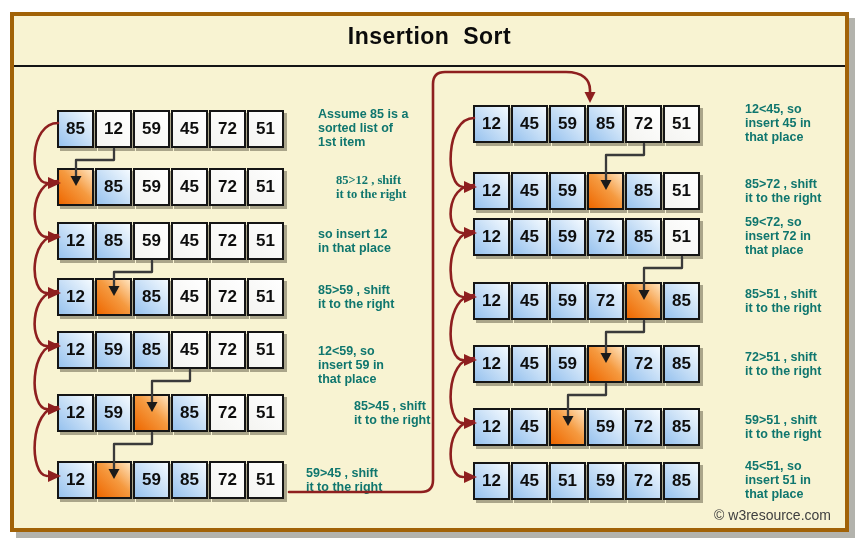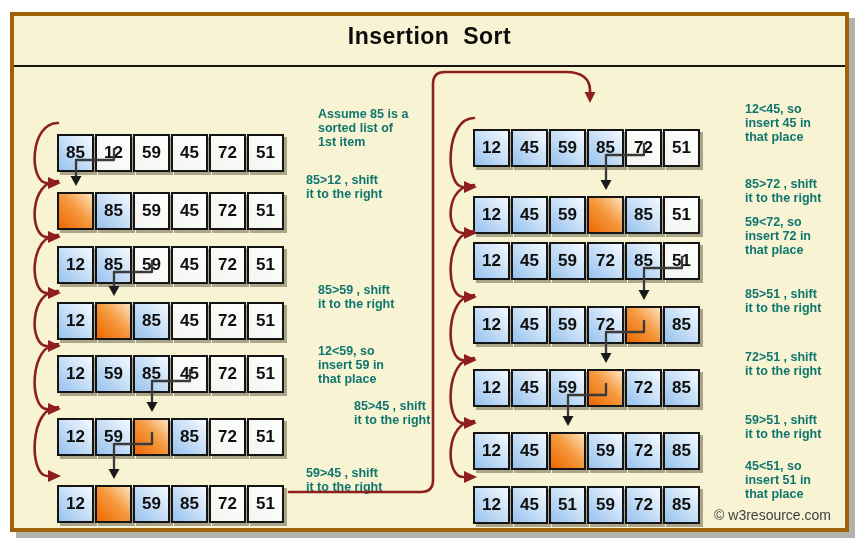--- a/index.html
+++ b/index.html
@@ -4,21 +4,21 @@
 <style>
   html,body{margin:0;padding:0;background:#ffffff;}
   .canvas{position:relative;width:862px;height:543px;background:#ffffff;overflow:hidden;
           font-family:"Liberation Sans",sans-serif;}
   .panel{position:absolute;left:10px;top:12px;width:831px;height:512px;background:#f8f3d2;
          border:4px solid #a16207;box-shadow:6px 6px 0 #b3b3ad;}
   .title{position:absolute;top:7px;left:0;right:0;text-align:center;font-size:23px;
          font-weight:bold;color:#0b0b0b;white-space:pre;letter-spacing:.5px;}
   .rule{position:absolute;top:49px;left:0;width:100%;height:2px;background:#141414;}
   #rows-layer{position:absolute;left:0;top:0;width:862px;height:543px;z-index:2;}
-  .row{position:absolute;display:flex;filter:drop-shadow(3px 3px 0 rgba(106,100,78,.55));margin-top:24px;}
+  .row{position:absolute;display:flex;filter:drop-shadow(3px 3px 0 rgba(106,100,78,.55));}
   .cellbox{width:37px;height:38px;margin-right:1px;box-sizing:border-box;border:2px solid #151515;
            display:flex;align-items:center;justify-content:center;
            font-weight:bold;font-size:17px;color:#0e0e0e;}
   .cell-sorted{background:linear-gradient(225deg,#f4faff 0%,#cbe1f7 45%,#97c2ee 100%);}
   .cell-unsorted{background:linear-gradient(225deg,#ffffff 0%,#f4f4f1 100%);}
   .cell-gap{background:linear-gradient(225deg,#ffe3bd 0%,#f59a40 45%,#ee6700 100%);}
   .note{position:absolute;width:122px;font-size:12.5px;font-weight:bold;color:#0f766e;
         line-height:14px;white-space:pre-line;}
   .watermark{position:absolute;right:14px;bottom:5px;font-family:Liberation Sans, sans-serif;
              font-size:14px;color:#404040;}
@@ -46,30 +46,32 @@
 sorted list of
 1st item</div>
       <div class="row" style="left: 57px; top: 168px;">
         <div class="cellbox cell-gap"></div>
         <div class="cellbox cell-sorted">85</div>
         <div class="cellbox cell-unsorted">59</div>
         <div class="cellbox cell-unsorted">45</div>
         <div class="cellbox cell-unsorted">72</div>
         <div class="cellbox cell-unsorted">51</div>
       </div>
-      <div class="note" style="left: 306px; top: 173px;">85&gt;12 , shift
+      <div class="note" style="left: 336px; top: 173px; font-family: Liberation Serif, serif;">85&gt;12 , shift
 it to the right</div>
       <div class="row" style="left: 57px; top: 222px;">
         <div class="cellbox cell-sorted">12</div>
         <div class="cellbox cell-sorted">85</div>
         <div class="cellbox cell-unsorted">59</div>
         <div class="cellbox cell-unsorted">45</div>
         <div class="cellbox cell-unsorted">72</div>
         <div class="cellbox cell-unsorted">51</div>
       </div>
+      <div class="note" style="left: 318px; top: 227px;">so insert 12
+in that place</div>
       <div class="row" style="left: 57px; top: 278px;">
         <div class="cellbox cell-sorted">12</div>
         <div class="cellbox cell-gap"></div>
         <div class="cellbox cell-sorted">85</div>
         <div class="cellbox cell-unsorted">45</div>
         <div class="cellbox cell-unsorted">72</div>
         <div class="cellbox cell-unsorted">51</div>
       </div>
       <div class="note" style="left: 318px; top: 283px;">85&gt;59 , shift
 it to the right</div>

